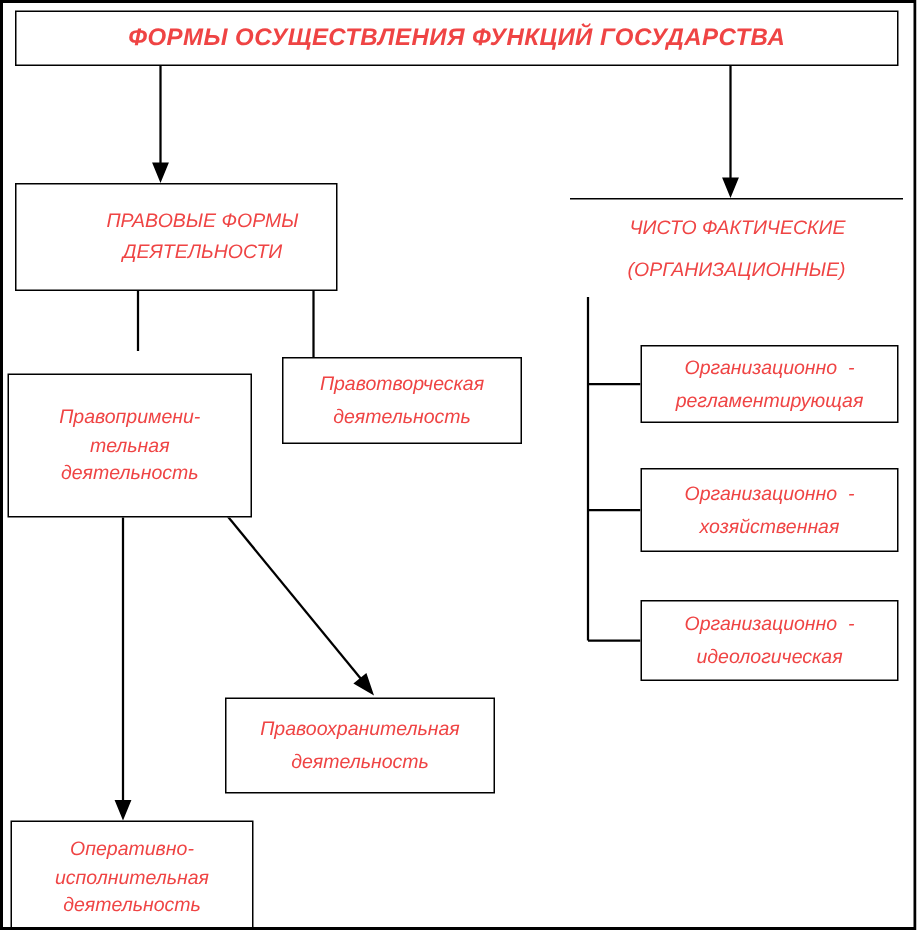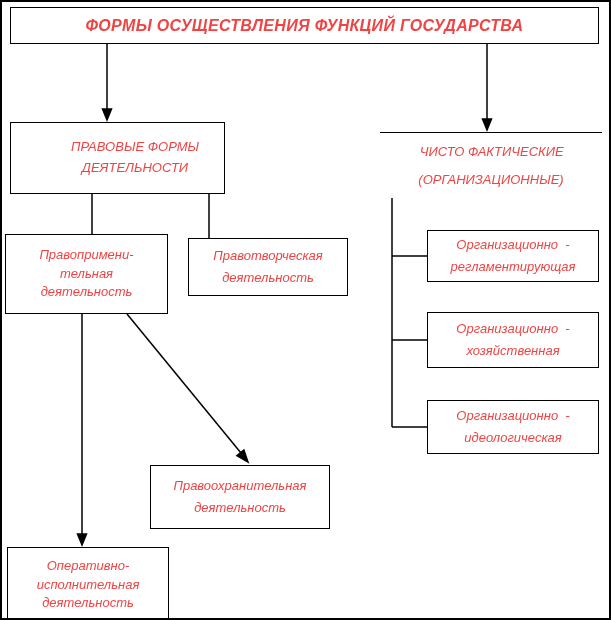--- a/index.html
+++ b/index.html
@@ -97,21 +97,21 @@
   </svg>
 
   <div class="node title-node" style="left:8px; top:5px; width:589px; height:37px;">ФОРМЫ ОСУЩЕСТВЛЕНИЯ ФУНКЦИЙ ГОСУДАРСТВА</div>
 
   <div class="node" style="left:8px; top:120px; width:215px; height:72px; line-height:1.6;padding-left:35px;">ПРАВОВЫЕ ФОРМЫ
 ДЕЯТЕЛЬНОСТИ</div>
 
   <div class="node topline-node" style="left:378px; top:130px; width:222px; height:66px; line-height:2.1;">ЧИСТО ФАКТИЧЕСКИЕ
 (ОРГАНИЗАЦИОННЫЕ)</div>
 
-  <div class="node" style="left:3px; top:232px; width:163px; height:80px; line-height:1.42;">Правопримени-
+  <div class="node" style="left:3px; top:247px; width:163px; height:96px; line-height:1.42;">Правопримени-
 тельная
 деятельность</div>
 
   <div class="node" style="left:186px; top:236px; width:160px; height:58px; line-height:1.7;">Правотворческая
 деятельность</div>
 
   <div class="node" style="left:425px; top:228px; width:172px; height:52px; line-height:1.7;">Организационно  -
 регламентирующая</div>
 
   <div class="node" style="left:425px; top:310px; width:172px; height:56px; line-height:1.7;">Организационно  -

